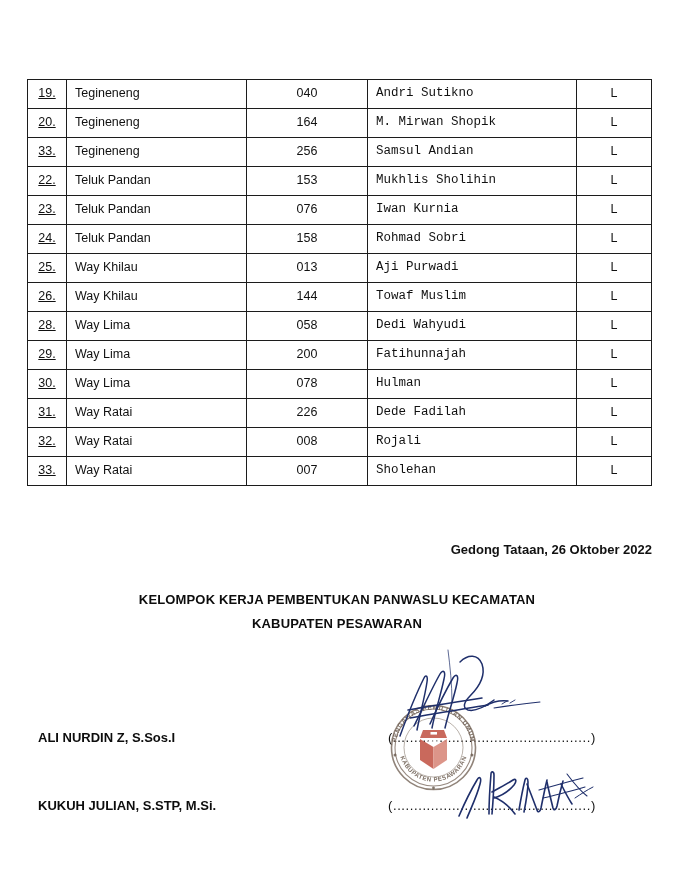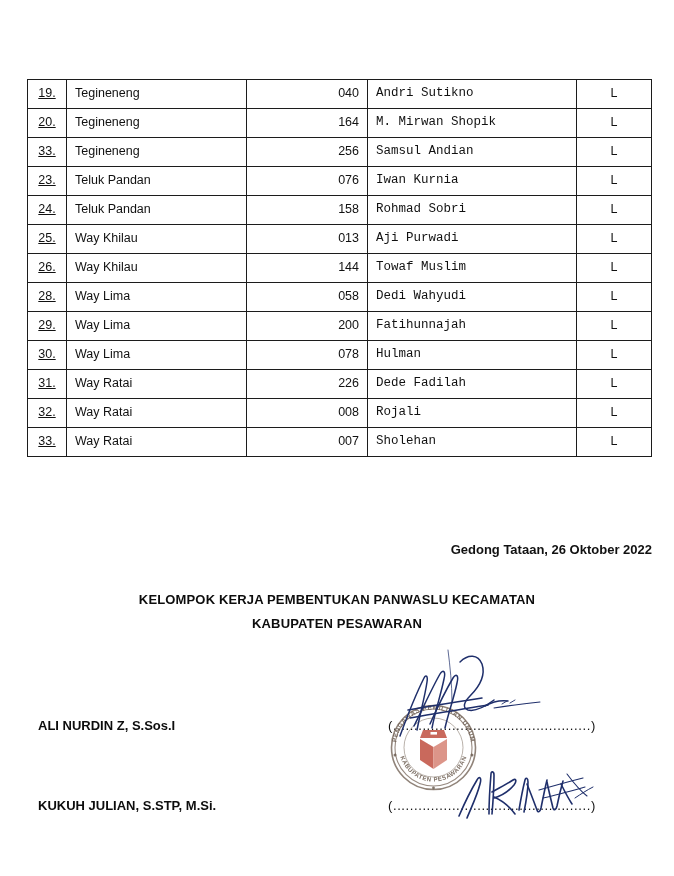--- a/index.html
+++ b/index.html
@@ -33,21 +33,21 @@
   table.roster td {
     border: 1px solid #1c1c1c;
     height: 29px;
     padding: 0 8px;
     vertical-align: middle;
     line-height: 1.1;
     color: #111;
   }
   td.c-no      { width: 39px;  text-align: center; text-decoration: underline; }
   td.c-kec     { width: 180px; text-align: left; }
-  td.c-kode    { width: 121px; text-align: right; }
+  td.c-kode    { width: 121px; text-align: center; }
   td.c-nama    { width: 209px; text-align: left; font-family: Liberation Mono, monospace; }
   td.c-jk      { width: 75px;  text-align: center; }
 
   
   .placedate {
     position: absolute;
     left: 0;
     top: 542px;
     width: 652px;
     text-align: right;
@@ -76,21 +76,21 @@
     left: 0;
     top: 640px;
     width: 674px;
     height: 200px;
   }
   .sig-row {
     position: absolute;
     width: 100%;
     height: 20px;
   }
-  .sig-row.row1 { top: 78px; padding-left: 16px; }
+  .sig-row.row1 { top: 90px; padding-left: 16px; }
   .sig-row.row2 { top: 158px; }
 
   .sig-name {
     position: absolute;
     left: 38px;
     font-weight: bold;
     font-size: 13px;
     white-space: nowrap;
     color: #0d0d0d;
   }
@@ -141,20 +141,27 @@
           <td class="c-kec">Tegineneng</td>
           <td class="c-kode">164</td>
           <td class="c-nama">M. Mirwan Shopik</td>
           <td class="c-jk">L</td>
         </tr>
         <tr>
           <td class="c-no">33.</td>
           <td class="c-kec">Tegineneng</td>
           <td class="c-kode">256</td>
           <td class="c-nama">Samsul Andian</td>
+          <td class="c-jk">L</td>
+        </tr>
+        <tr>
+          <td class="c-no">22.</td>
+          <td class="c-kec">Teluk Pandan</td>
+          <td class="c-kode">153</td>
+          <td class="c-nama">Mukhlis Sholihin</td>
           <td class="c-jk">L</td>
         </tr>
         <tr>
           <td class="c-no">23.</td>
           <td class="c-kec">Teluk Pandan</td>
           <td class="c-kode">076</td>
           <td class="c-nama">Iwan Kurnia</td>
           <td class="c-jk">L</td>
         </tr>
         <tr>

